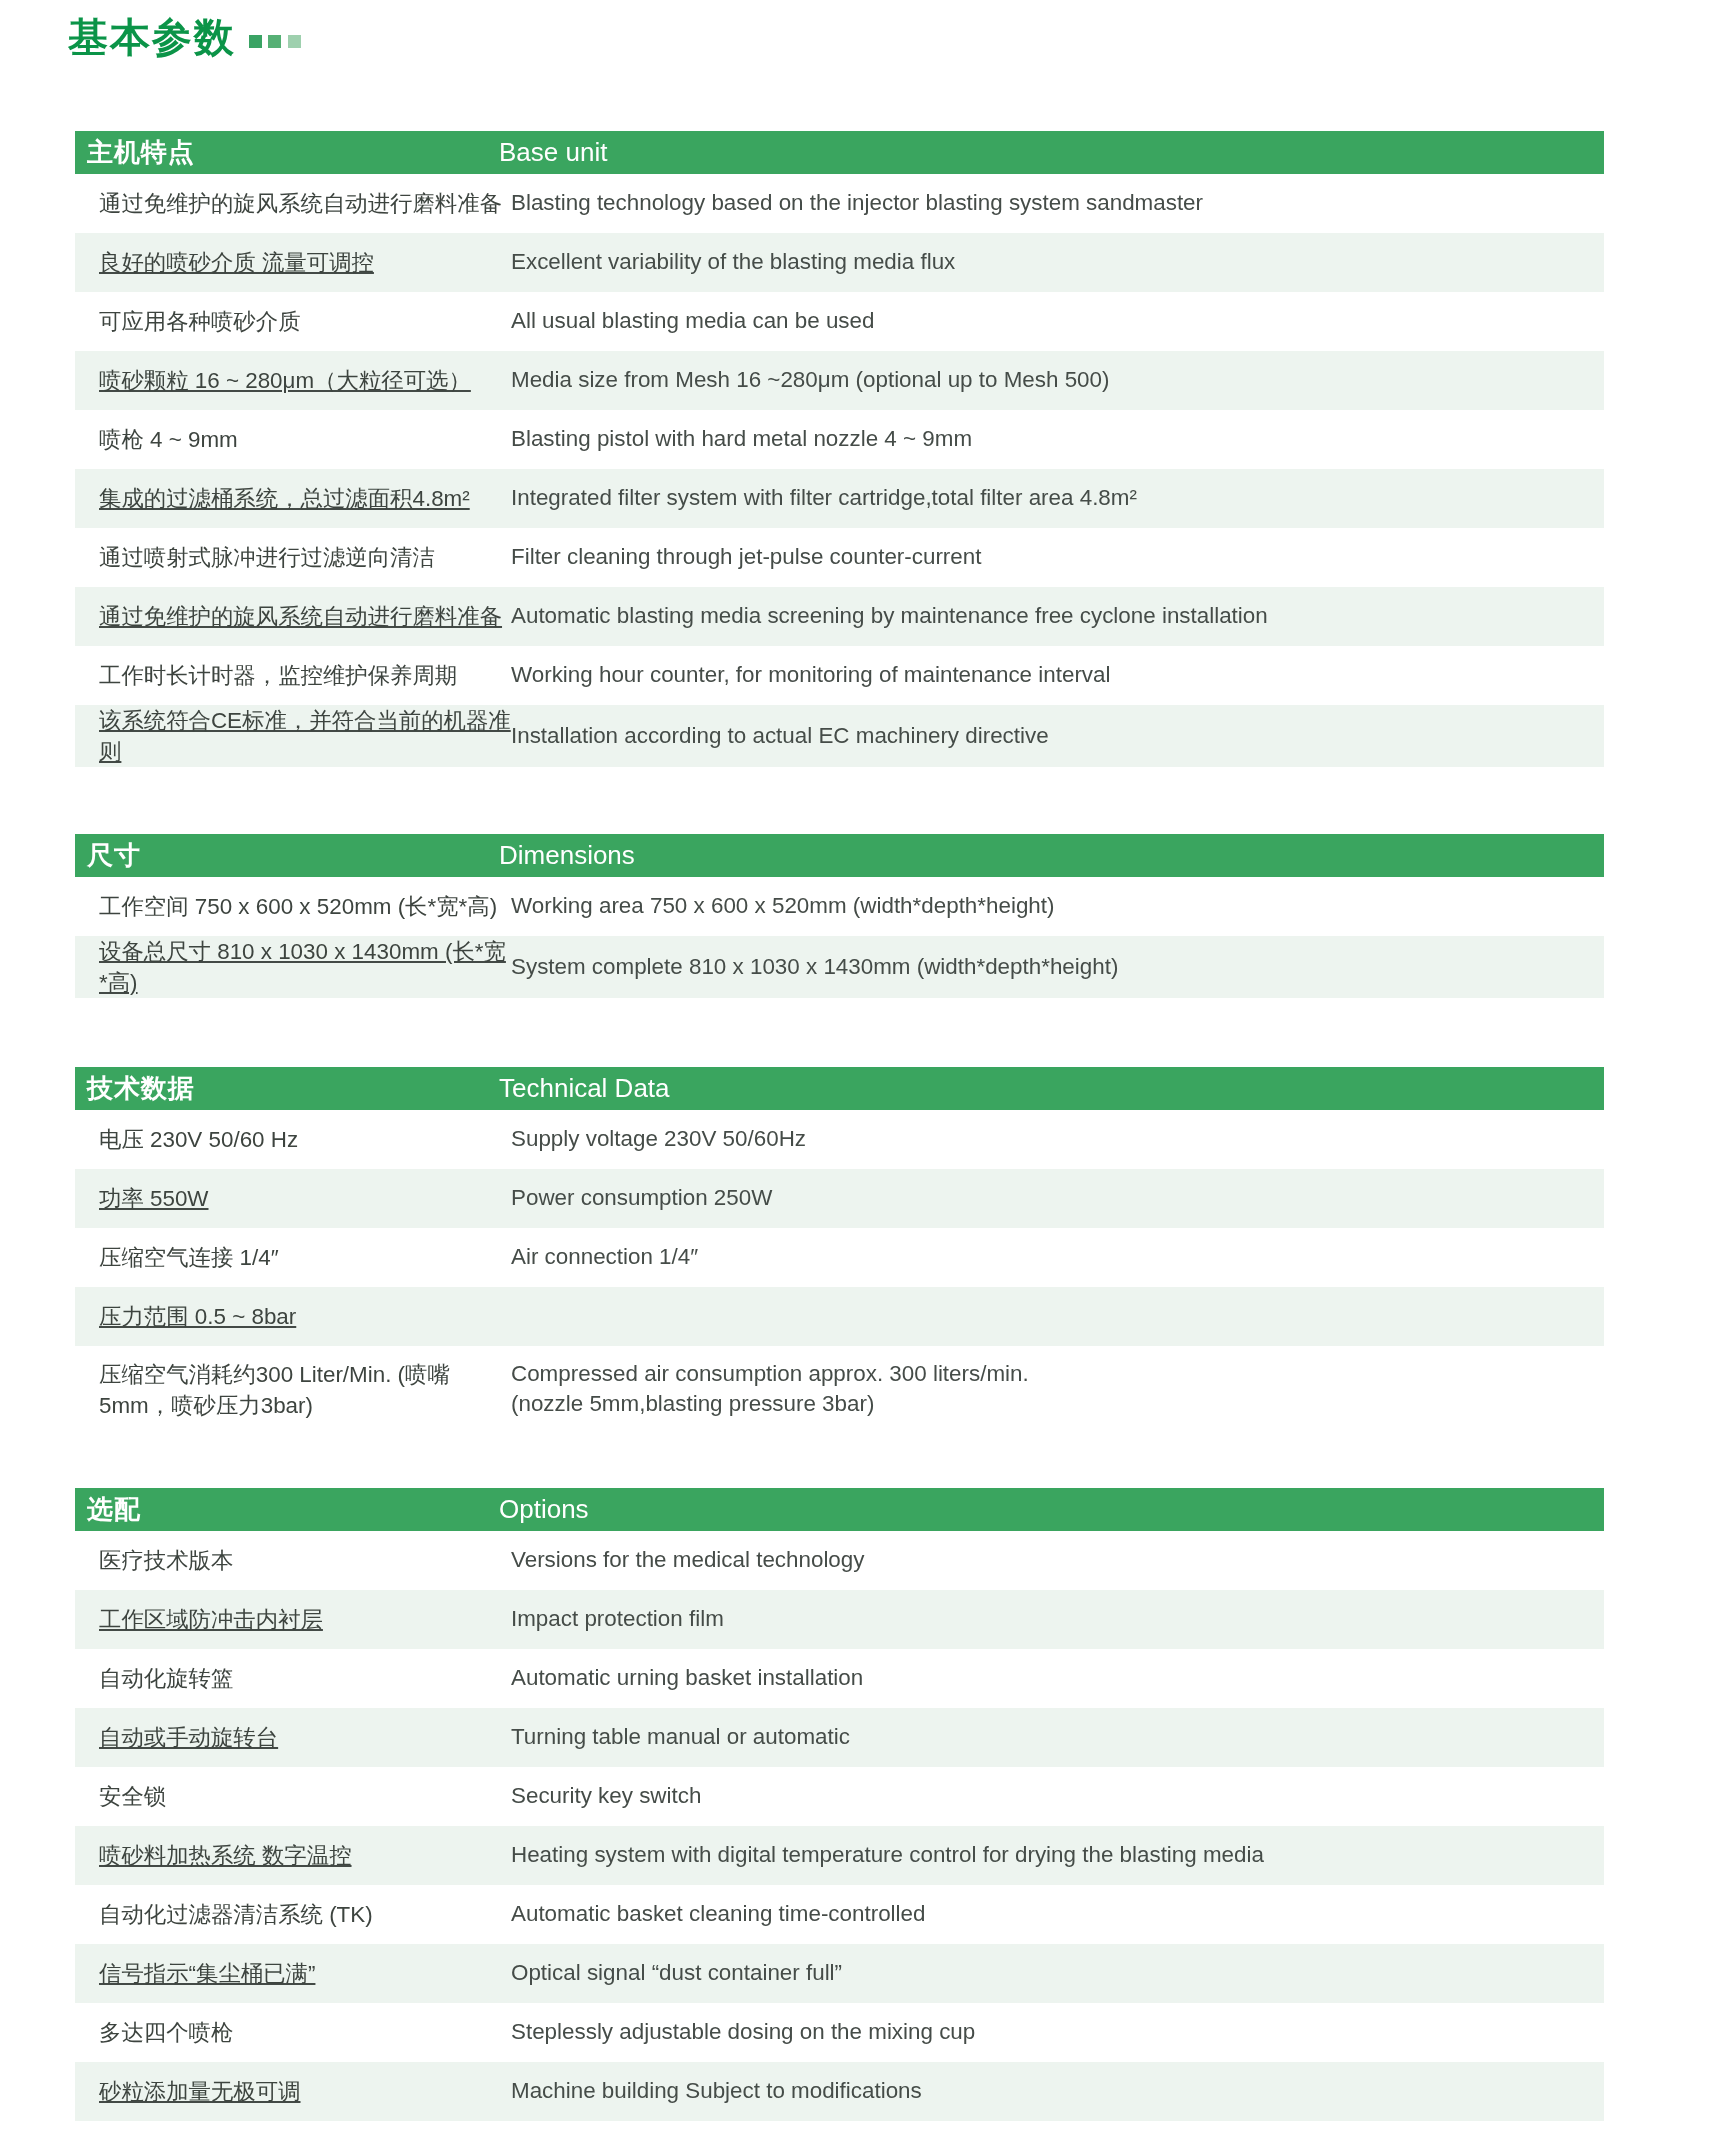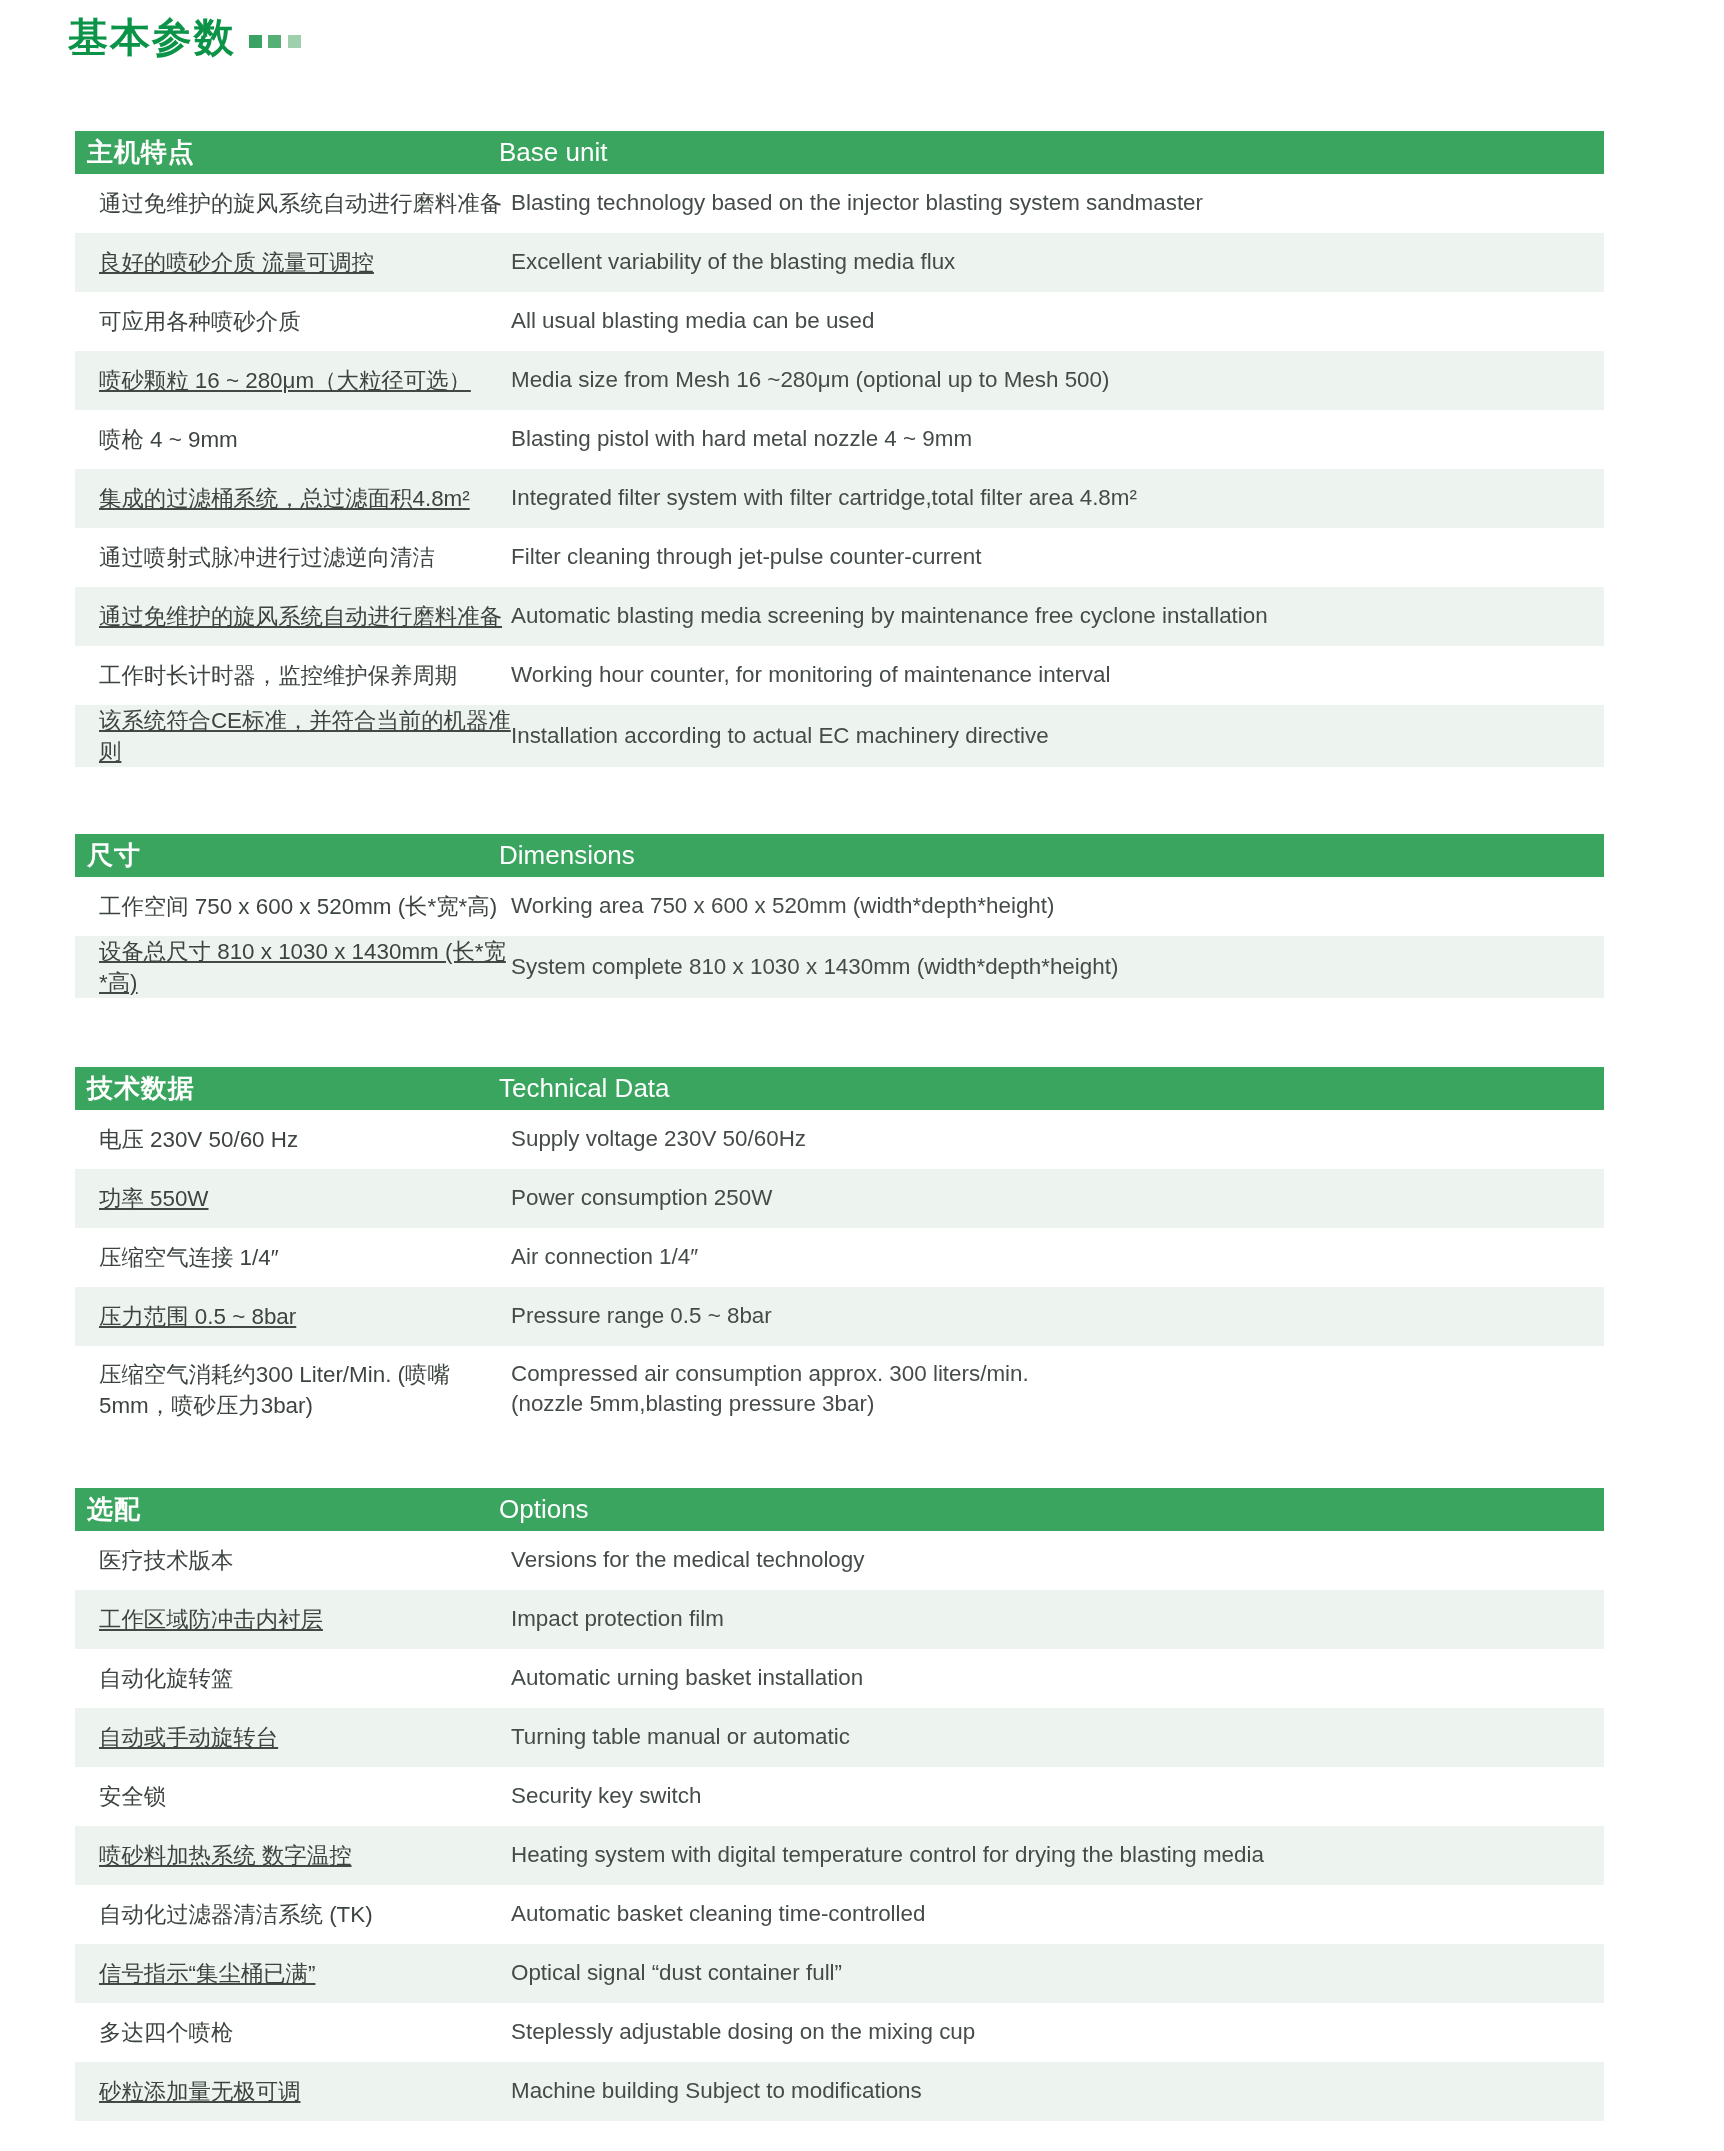--- a/index.html
+++ b/index.html
@@ -144,21 +144,20 @@
         <div class="spec-row tint">
           <div class="cell-cn">功率 550W</div>
           <div class="cell-en">Power consumption 250W</div>
         </div>
         <div class="spec-row">
           <div class="cell-cn">压缩空气连接 1/4″</div>
           <div class="cell-en">Air connection 1/4″</div>
         </div>
         <div class="spec-row tint">
           <div class="cell-cn">压力范围 0.5 ~ 8bar</div>
-          <div class="cell-en">Pressure range 0.5 ~ 8bar</div>
         </div>
         <div class="spec-row tall">
           <div class="cell-cn">压缩空气消耗约300 Liter/Min. (喷嘴5mm，喷砂压力3bar)</div>
           <div class="cell-en">Compressed air consumption approx. 300 liters/min.
 (nozzle 5mm,blasting pressure 3bar)</div>
         </div>
       </div>
       <div class="section">
         <div class="section-header" style="background: rgb(58, 165, 95);">
           <span class="section-title-cn">选配</span>

